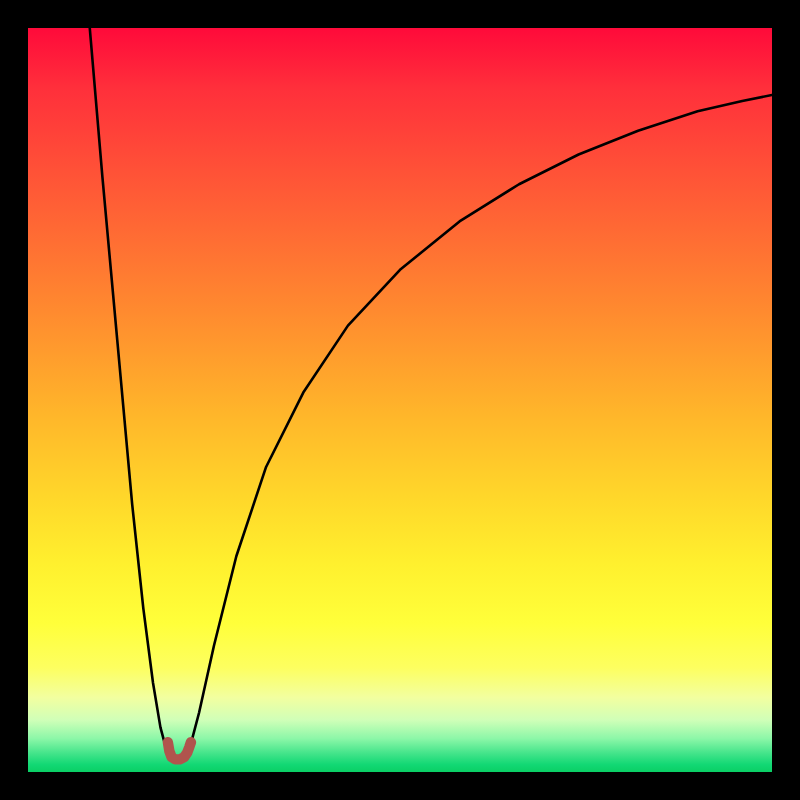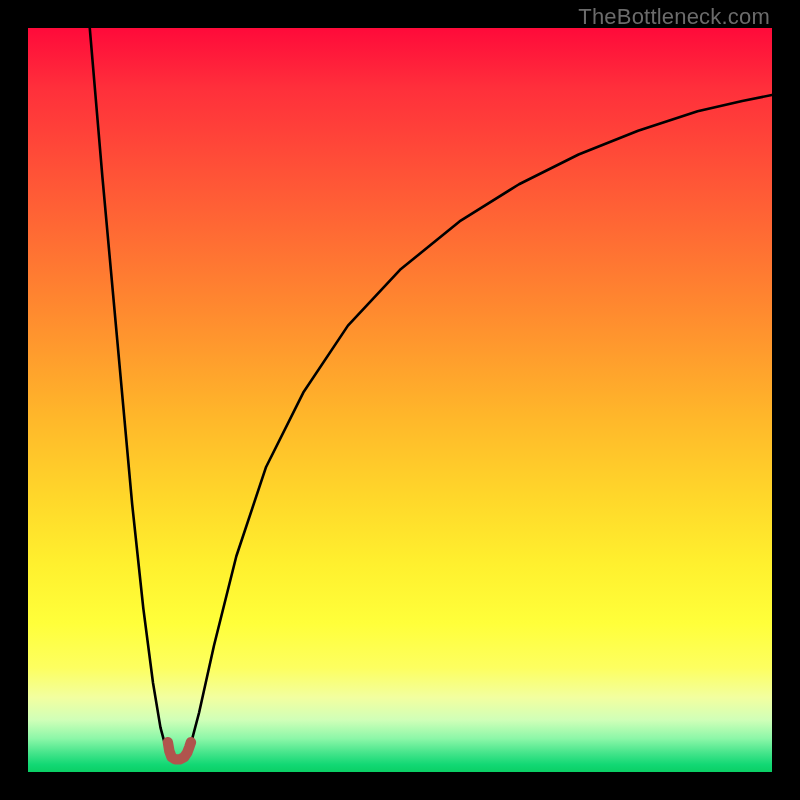--- a/index.html
+++ b/index.html
@@ -67,14 +67,13 @@
 
 <div class="frame">
   <div class="plot-area">
     <div class="gradient"></div>
     <svg class="curve-layer" viewBox="0 0 100 100" preserveAspectRatio="none">
       <path d="M8.300 0.000 L10.000 20.000 L12.000 42.000 L14.000 64.000 L15.500 78.000 L16.800 88.000 L17.800 94.000 L18.600 97.000 L19.100 97.700" fill="none" stroke="#000000" stroke-width="0.35" stroke-linecap="round" stroke-linejoin="round" id="series-0"></path>
       <path d="M21.500 97.700 L23.000 92.000 L25.000 83.000 L28.000 71.000 L32.000 59.000 L37.000 49.000 L43.000 40.000 L50.000 32.500 L58.000 26.000 L66.000 21.000 L74.000 17.000 L82.000 13.800 L90.000 11.200 L96.000 9.800 L100.000 9.000" fill="none" stroke="#000000" stroke-width="0.35" stroke-linecap="round" stroke-linejoin="round" id="series-2"></path>
       <path d="M18.800 96.000 L19.000 97.200 L19.300 98.000 L19.800 98.300 L20.400 98.300 L21.000 98.000 L21.400 97.400 L21.700 96.600 L21.900 96.000" fill="none" stroke="#b0544d" stroke-width="1.4" stroke-linecap="round" stroke-linejoin="round" id="series-1"></path>
     </svg>
   </div>
-  <div class="watermark">TheBottleneck.com</div>
 </div>
 
 </body></html>

